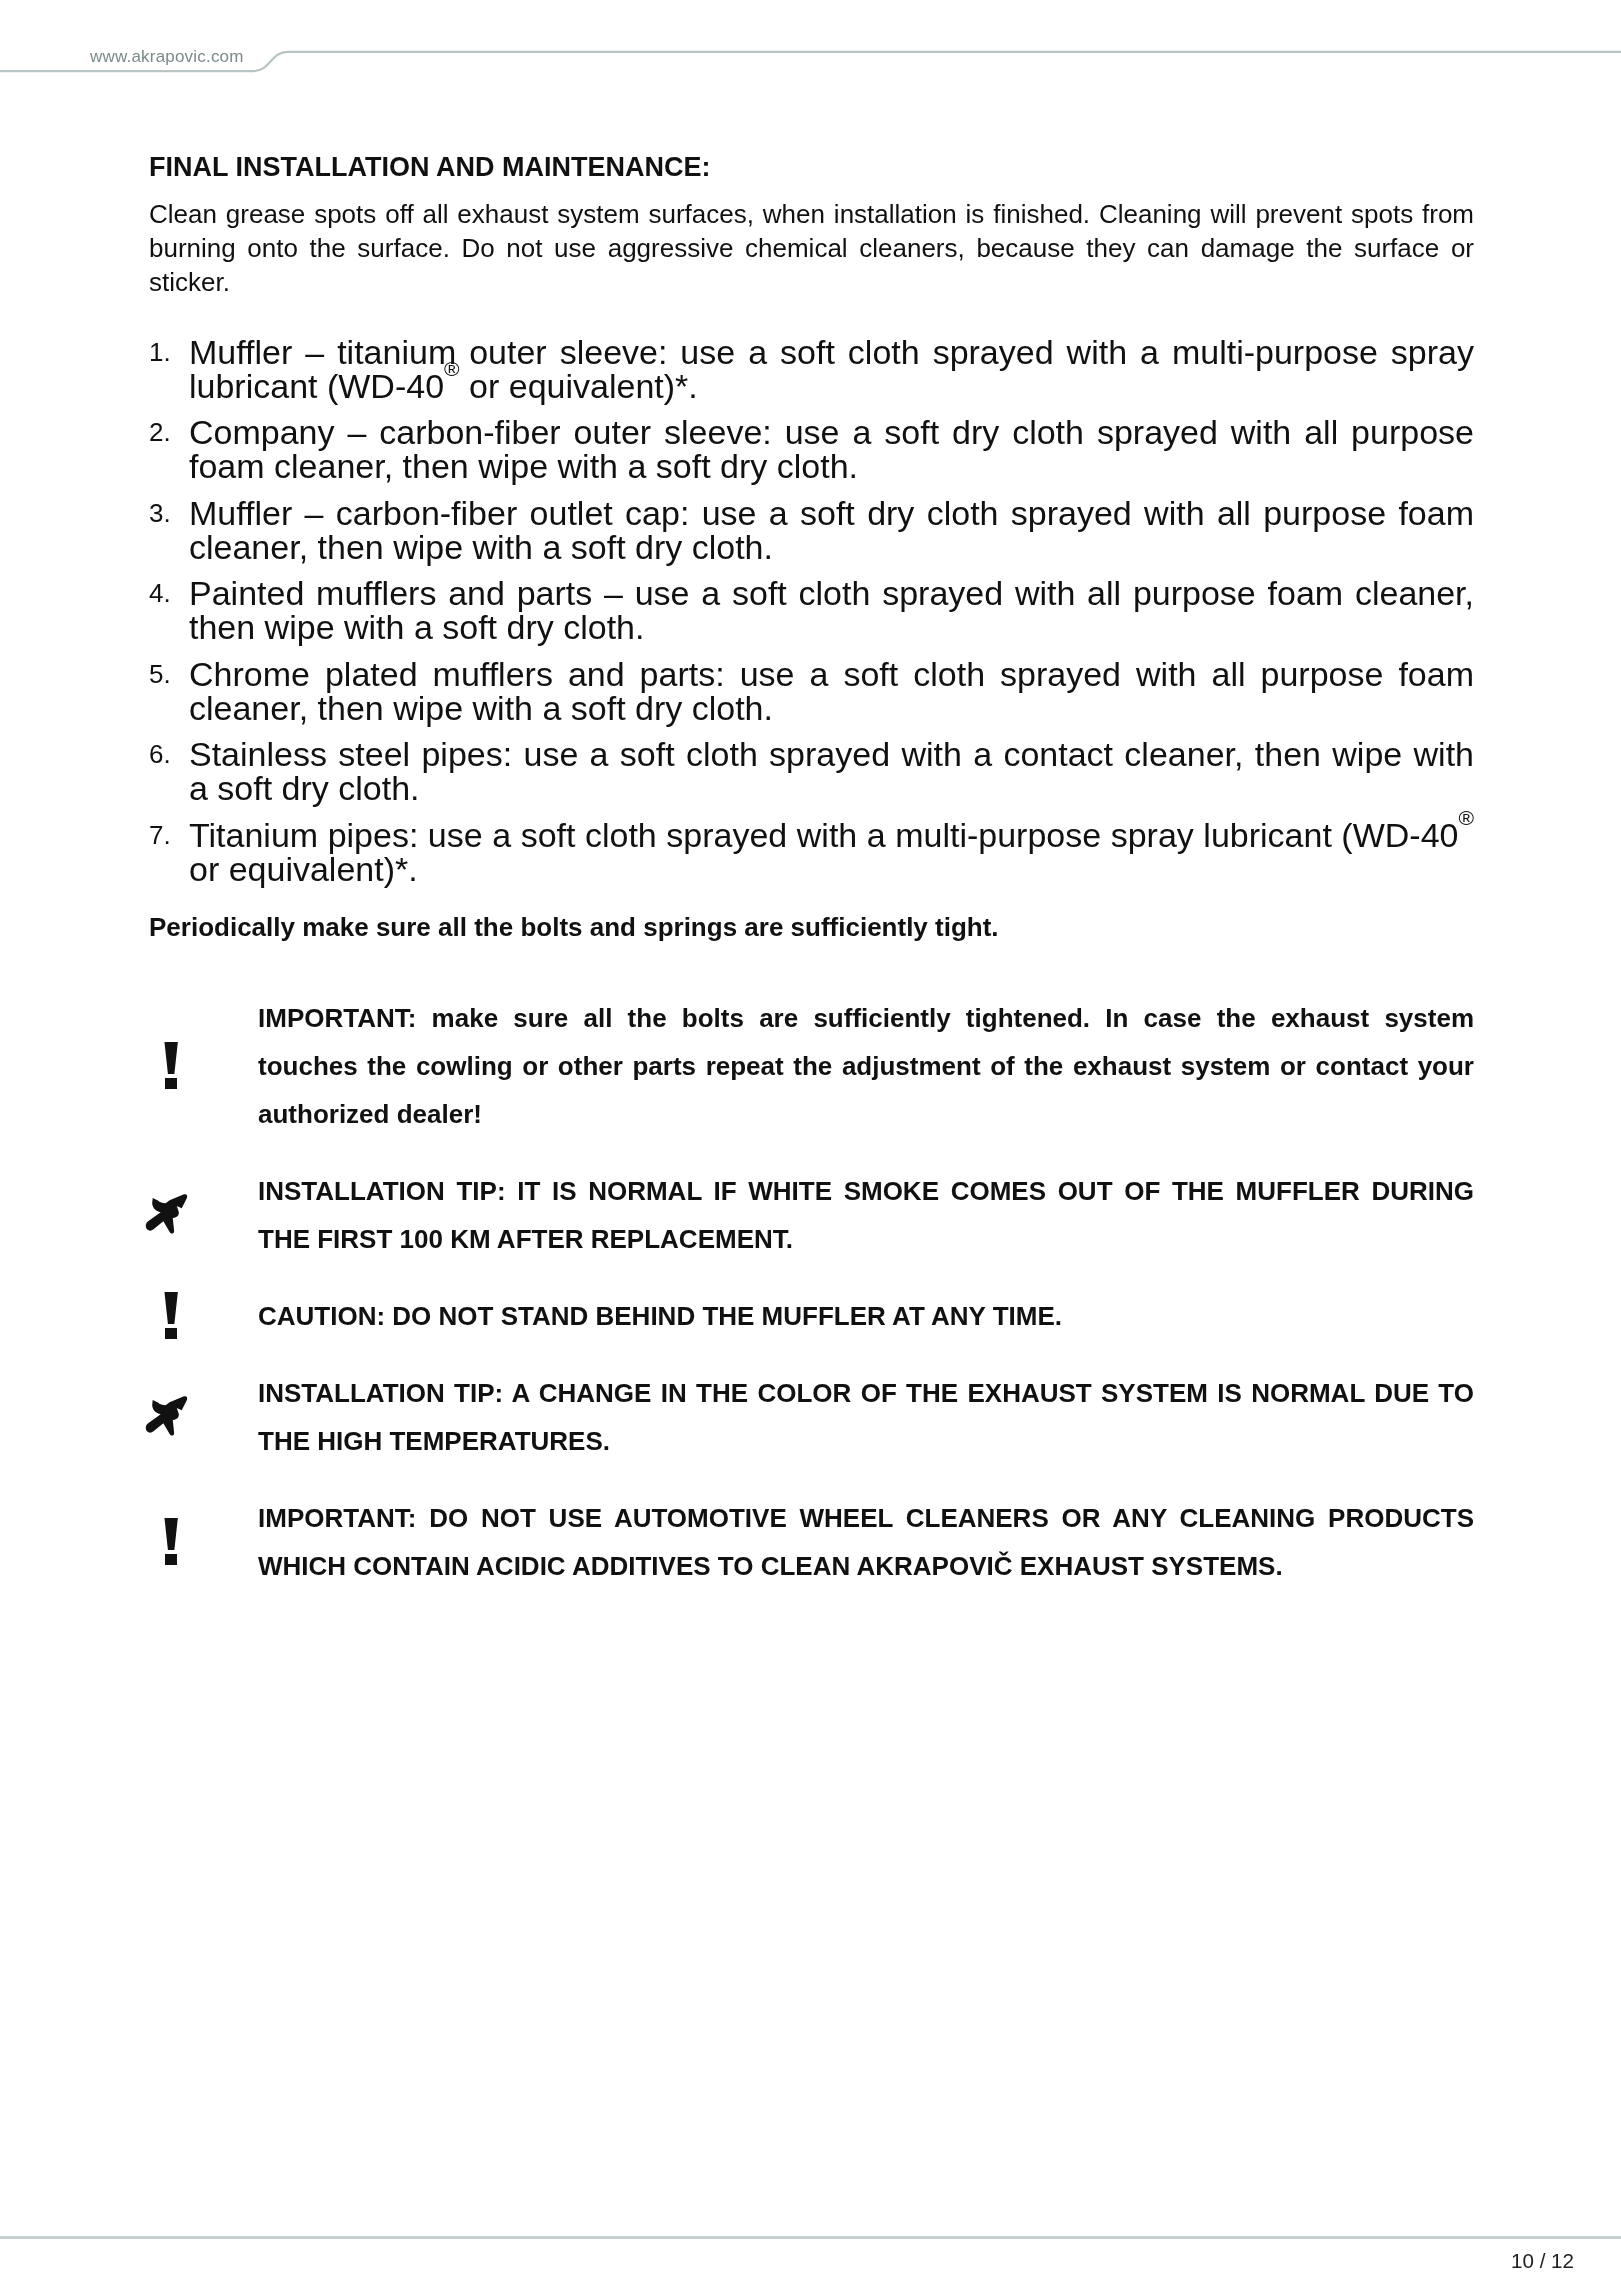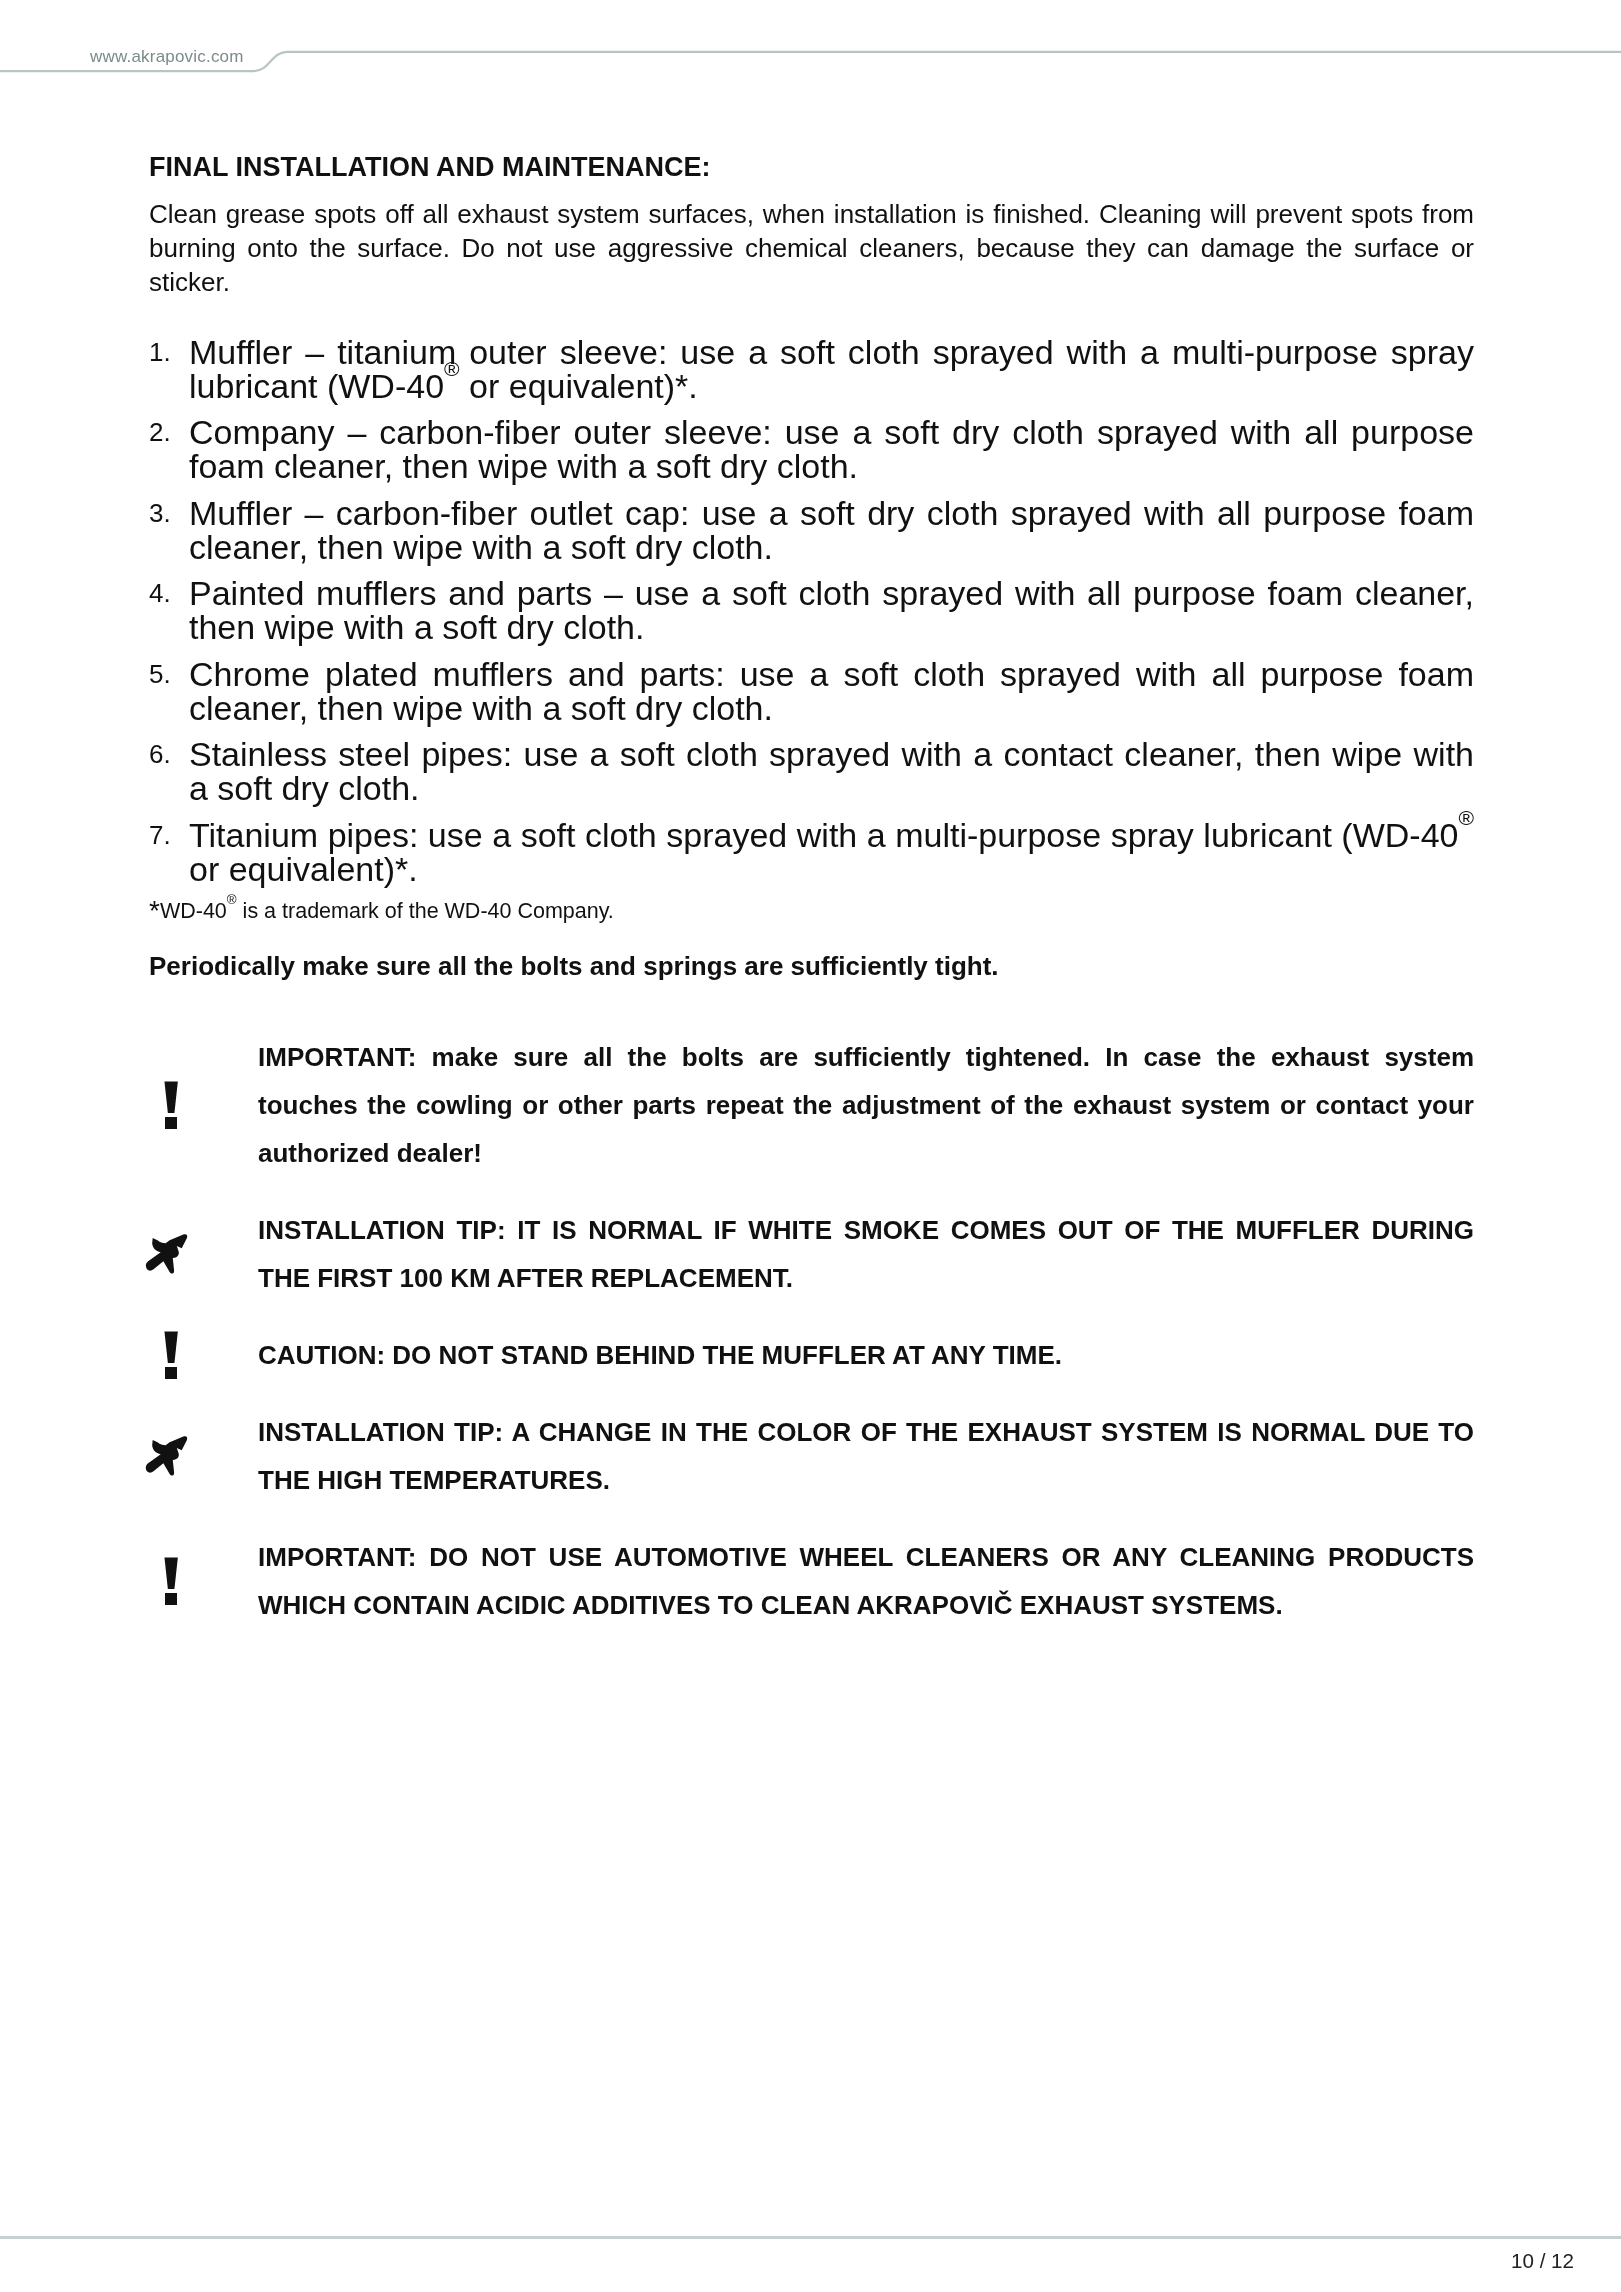--- a/index.html
+++ b/index.html
@@ -85,21 +85,20 @@
     <li>
       <span class="num">6.</span>
       <span class="mtext">Stainless steel pipes: use a soft cloth sprayed with a contact cleaner, then wipe with a soft dry cloth.</span>
     </li>
     <li>
       <span class="num">7.</span>
       <span class="mtext"><span>Titanium pipes: use a soft cloth sprayed with a multi-purpose spray lubricant (WD-40</span><sup class="reg">®</sup><span> or equivalent)*.</span></span>
     </li>
   </ol>
 
-  <p class="footnote"><span class="star">*</span><span>WD-40</span><sup class="reg">®</sup><span> is a trademark of the WD-40 Company.</span></p>
 
   <p class="periodic">Periodically make sure all the bolts and springs are sufficiently tight.</p>
 
   <div class="warnings">
 
     <div class="wblock">
       <div class="wicon">
         <div class="excl">
             <div class="bar"></div>
             <div class="dot"></div>

